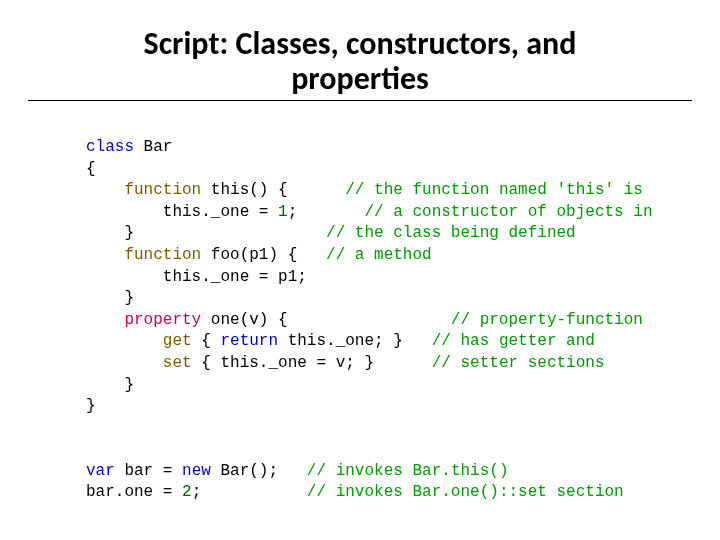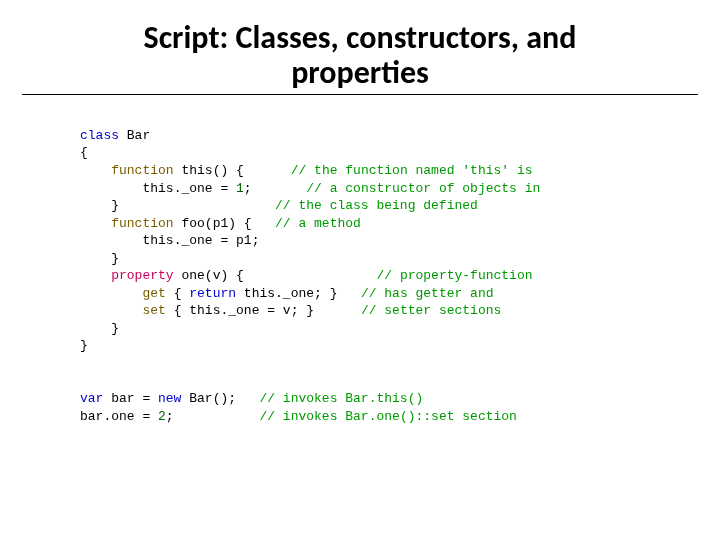--- a/index.html
+++ b/index.html
@@ -7,35 +7,35 @@
     padding: 0;
     width: 720px;
     height: 540px;
     background: #ffffff;
     font-family: Calibri, Arial, sans-serif;
   }
   .slide {
     width: 720px;
     height: 540px;
     box-sizing: border-box;
-    padding: 10px;
+    padding: 16px;
   }
   .title {
     font-size: 32px;
     font-weight: 700;
     color: #000;
     text-align: center;
     padding: 10px 60px 4px 60px;
     line-height: 1.1;
     border-bottom: 1.5px solid #000;
     margin: 0 12px 14px 12px;
   }
   .code {
     font-family: "Consolas", "Menlo", "Courier New", monospace;
-    font-size: 13px;
+    font-size: 16px;
     line-height: 1.35;
     white-space: pre;
     color: #000;
     margin-left: 70px;
   }
   .kw   { color: #0000cc; }          
   .fn   { color: #7a5c00; }          
   .prop { color: #c8005a; }          
   .subk { color: #7a5c00; }          
   .num  { color: #006000; }          

